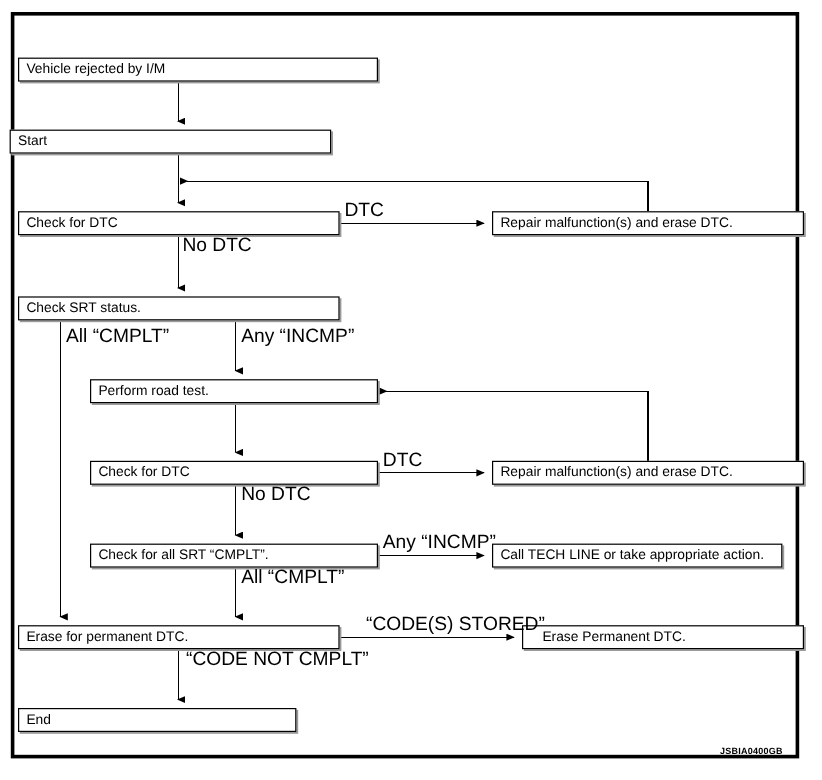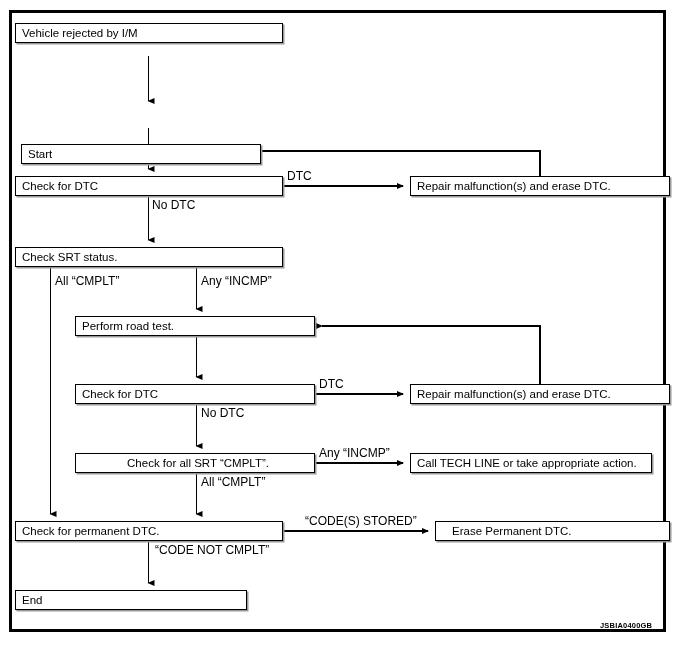--- a/index.html
+++ b/index.html
@@ -44,21 +44,21 @@
     height: 20px;
     line-height: 18px;
     font-size: 11.5px;
     color: #000000;
     padding-left: 6px;
     white-space: nowrap;
     overflow: hidden;
   }
   .edge-label {
     position: absolute;
-    font-size: 12px;
+    font-size: 16px;
     color: #000000;
     white-space: nowrap;
     line-height: 12px;
   }
   .fig-code {
     position: absolute;
     font-size: 7.5px;
     font-weight: bold;
     letter-spacing: 0.2px;
     color: #000000;
@@ -113,41 +113,41 @@
 
       <line x1="196.5" y1="473" x2="196.5" y2="514" marker-end="url(#arrow-down)"></line>
 
       <line x1="283" y1="531" x2="428" y2="531" marker-end="url(#arrow-right)"></line>
 
       <line x1="148.5" y1="541" x2="148.5" y2="583" marker-end="url(#arrow-down)"></line>
 
     </g>
   </svg>
 
-  <div class="node-box" style="left:15px; top:23px; width:268px;">Vehicle rejected by I/M</div>
+  <div class="node-box" style="left:15px; top:48px; width:300px;">Vehicle rejected by I/M</div>
 
-  <div class="node-box" style="left:21px; top:108px; width:240px;margin-top:36px;">Start</div>
+  <div class="node-box" style="left:8px; top:108px; width:268px;">Start</div>
 
   <div class="node-box" style="left:15px; top:176px; width:268px;">Check for DTC</div>
 
   <div class="node-box" style="left:410px; top:176px; width:260px;">Repair malfunction(s) and erase DTC.</div>
 
   <div class="node-box" style="left:15px; top:247px; width:268px;">Check SRT status.</div>
 
   <div class="node-box" style="left:75px; top:316px; width:240px;">Perform road test.</div>
 
   <div class="node-box" style="left:75px; top:384px; width:240px;">Check for DTC</div>
 
   <div class="node-box" style="left:410px; top:384px; width:260px;">Repair malfunction(s) and erase DTC.</div>
 
-  <div class="node-box" style="left:75px; top:453px; width:240px;text-align:center;">Check for all SRT “CMPLT”.</div>
+  <div class="node-box" style="left:75px; top:453px; width:240px;">Check for all SRT “CMPLT”.</div>
 
   <div class="node-box" style="left:410px; top:453px; width:242px;">Call TECH LINE or take appropriate action.</div>
 
-  <div class="node-box" style="left:15px; top:521px; width:268px;">Check for permanent DTC.</div>
+  <div class="node-box" style="left:15px; top:521px; width:268px;">Erase for permanent DTC.</div>
 
   <div class="node-box" style="left:435px; top:521px; width:235px;padding-left:16px;">Erase Permanent DTC.</div>
 
   <div class="node-box" style="left:15px; top:590px; width:232px;">End</div>
 
   <div class="edge-label" style="left:287px; top:170px;">DTC</div>
 
   <div class="edge-label" style="left:152px; top:199px;">No DTC</div>
 
   <div class="edge-label" style="left:55px; top:275px;">All “CMPLT”</div>

